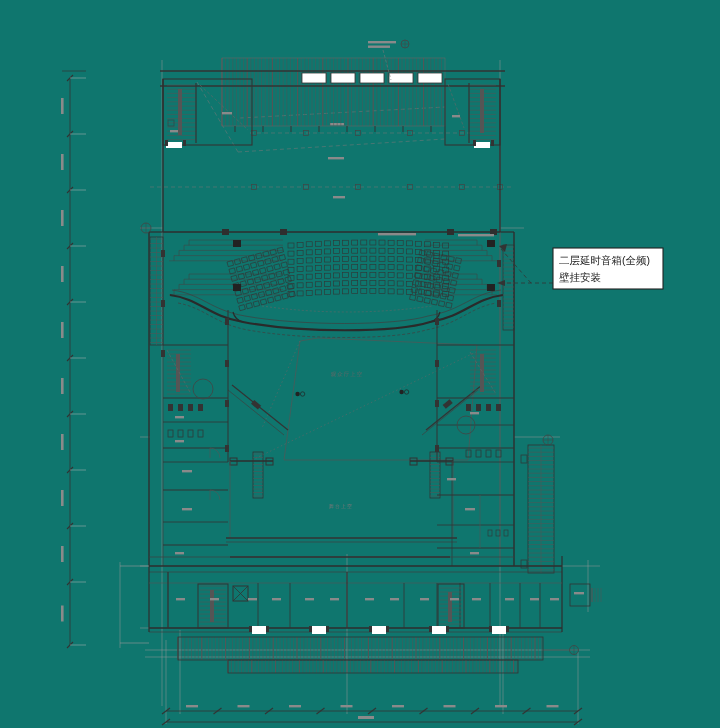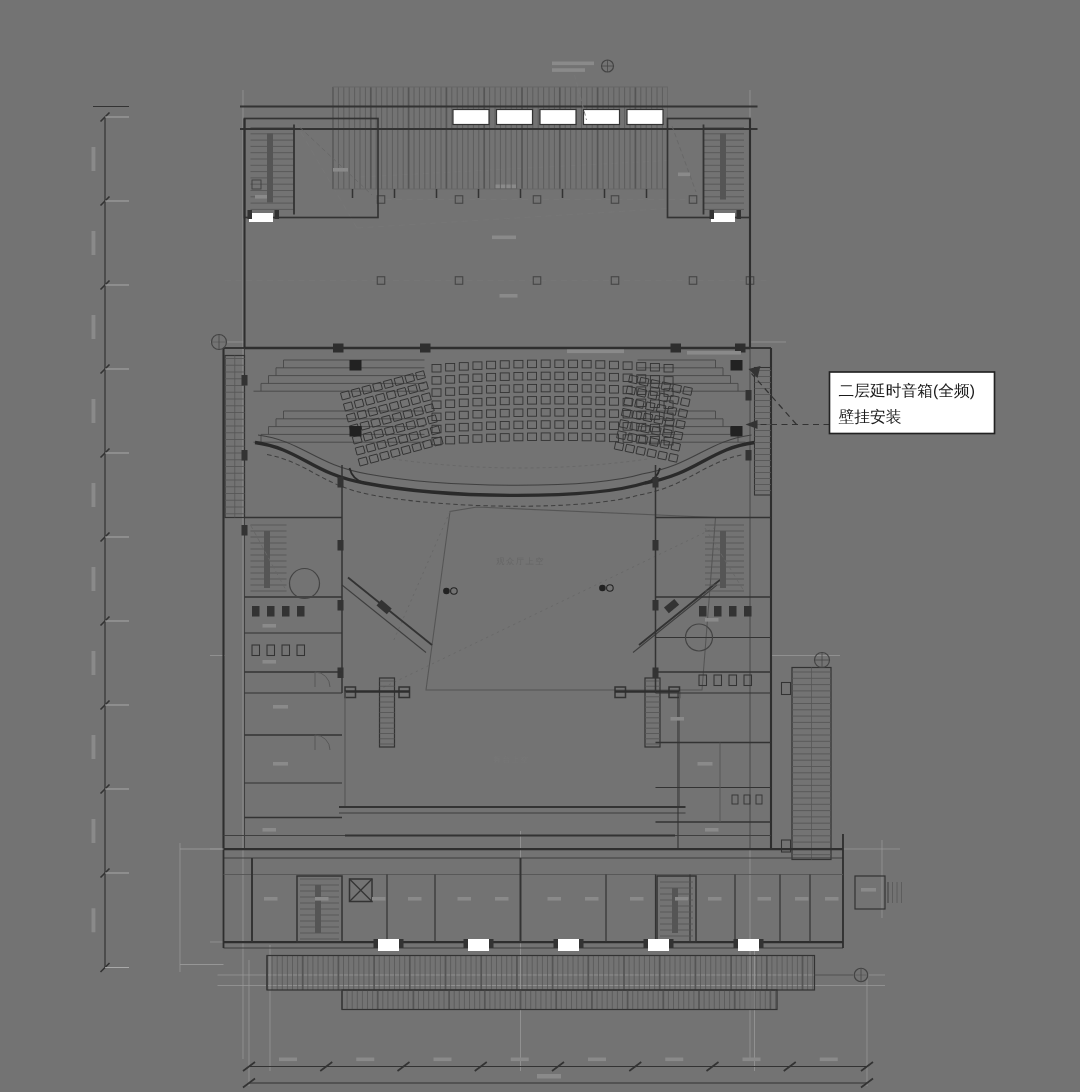--- a/index.html
+++ b/index.html
@@ -1,16 +1,16 @@
 <!DOCTYPE html>
 <html><head>
 <meta charset="utf-8">
 <style>
   html,body{margin:0;padding:0;background:#ffffff;}
-  .canvas{position:relative;width:720px;height:728px;background:#737373;overflow:hidden;}
+  .canvas{position:relative;width:720px;height:728px;background:#0f766e;overflow:hidden;}
   svg{display:block;}
   text{font-family:"Liberation Sans","DejaVu Sans",sans-serif;}
 </style>
 </head>
 <body>
 
 <div class="canvas">
 <svg id="plan" width="720" height="728" viewBox="0 0 720 728">
 
   <g id="gen">

